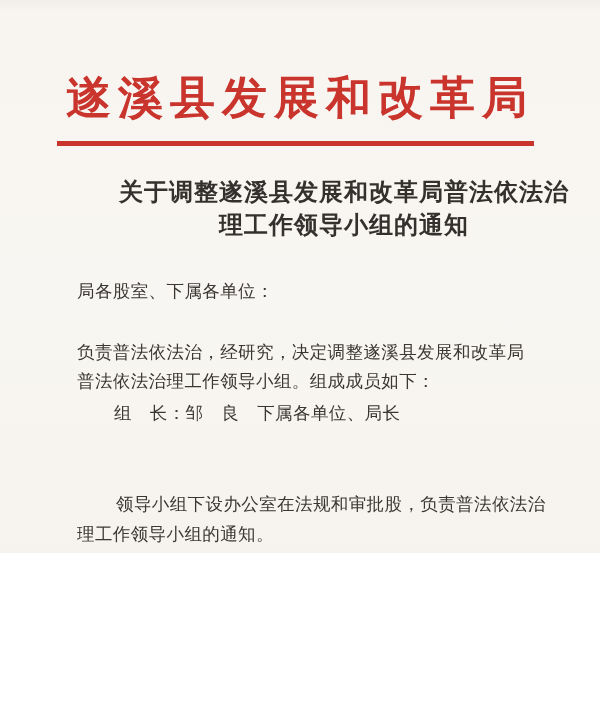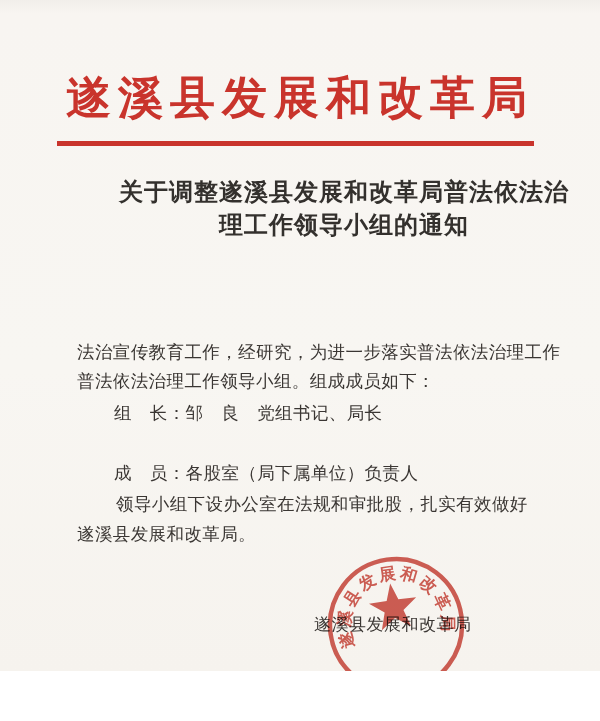--- a/index.html
+++ b/index.html
@@ -8,21 +8,21 @@
   }
   body {
     width: 600px;
     height: 721px;
     font-family: "Liberation Serif", "DejaVu Serif", serif;
     background: #fff;
   }
   .paper {
     position: relative;
     width: 600px;
-    height: 671px;
+    height: 553px;
     overflow: hidden;
     background: linear-gradient(180deg, #f1eeea 0%, #f8f5f1 2%, #f8f6f2 55%, #f6f3ee 100%);
     color: #3a3633;
   }
   .letterhead {
     position: absolute;
     top: 74px;
     left: 0;
     width: 100%;
     text-align: center;
@@ -88,26 +88,26 @@
 
   <div class="letterhead">遂溪县发展和改革局</div>
 
   <div class="red-rule"></div>
 
   <div class="doc-title">
     <div>关于调整遂溪县发展和改革局普法依法治</div>
     <div>理工作领导小组的通知</div>
   </div>
 
-  <div class="bline" style="top:342px; left:77px;">法治宣传教育工作，经研究，为进一步落实普法依法治理工作</div>
+  <div class="bline" style="top:281px; left:77px;">局各股室、下属各单位：</div>
+  <div class="bline" style="top:342px; left:77px;">负责普法依法治，经研究，决定调整遂溪县发展和改革局</div>
   <div class="bline" style="top:372px; left:77px;font-family:Liberation Mono, monospace;">普法依法治理工作领导小组。组成成员如下：</div>
-  <div class="bline" style="top:403px; left:114px;">组　长：邹　良　党组书记、局长</div>
-  <div class="bline" style="top:463px; left:114px;">成　员：各股室（局下属单位）负责人</div>
-  <div class="bline" style="top:494px; left:116px;">领导小组下设办公室在法规和审批股，扎实有效做好</div>
-  <div class="bline" style="top:524px; left:77px;">遂溪县发展和改革局。</div>
+  <div class="bline" style="top:403px; left:114px;">组　长：邹　良　下属各单位、局长</div>
+  <div class="bline" style="top:494px; left:116px;">领导小组下设办公室在法规和审批股，负责普法依法治</div>
+  <div class="bline" style="top:524px; left:77px;">理工作领导小组的通知。</div>
 
   <div class="signoff" style="top:615px; left:314px;">遂溪县发展和改革局</div>
 
   <svg class="seal" viewBox="0 0 150 150">
     <circle cx="75" cy="75" r="66" fill="none" stroke="#cc4a40" stroke-width="4.5"></circle>
     <polygon fill="#cc4a40" points="75,33 80.9,49.9 98.8,50.3 84.5,61.1 89.7,78.2 75,68 60.3,78.2 65.5,61.1 51.2,50.3 69.1,49.9"></polygon>
     <defs>
       <path id="sealArc" d="M 31.3,89.2 A 46,46 0 1 1 118.7,89.2" fill="none"></path>
     </defs>
     <text font-size="16.5" fill="#cc4a40" letter-spacing="3" font-family="Liberation Serif, DejaVu Serif, serif" font-weight="bold">

